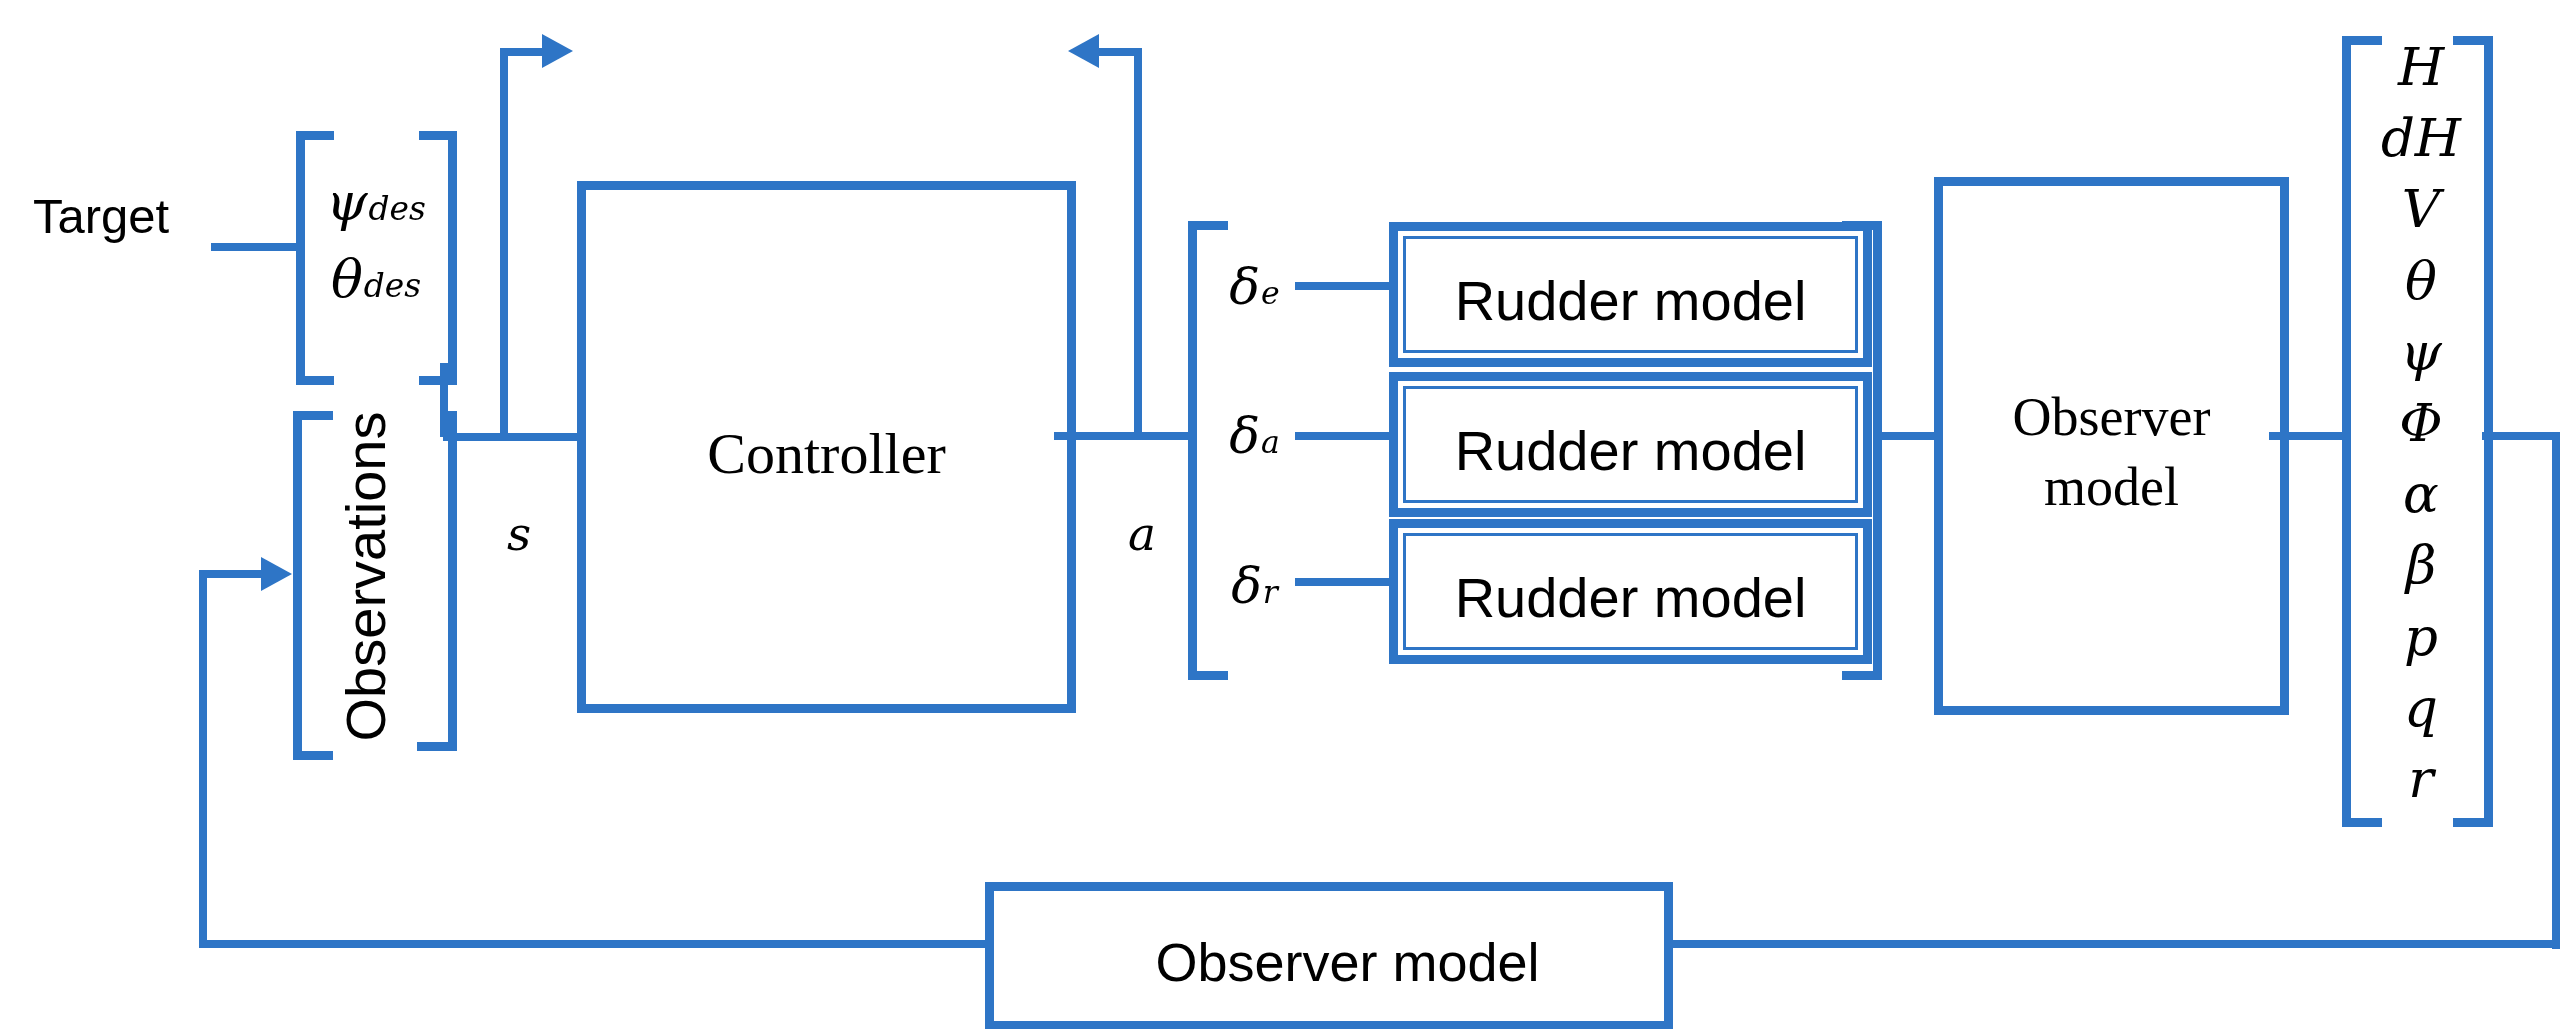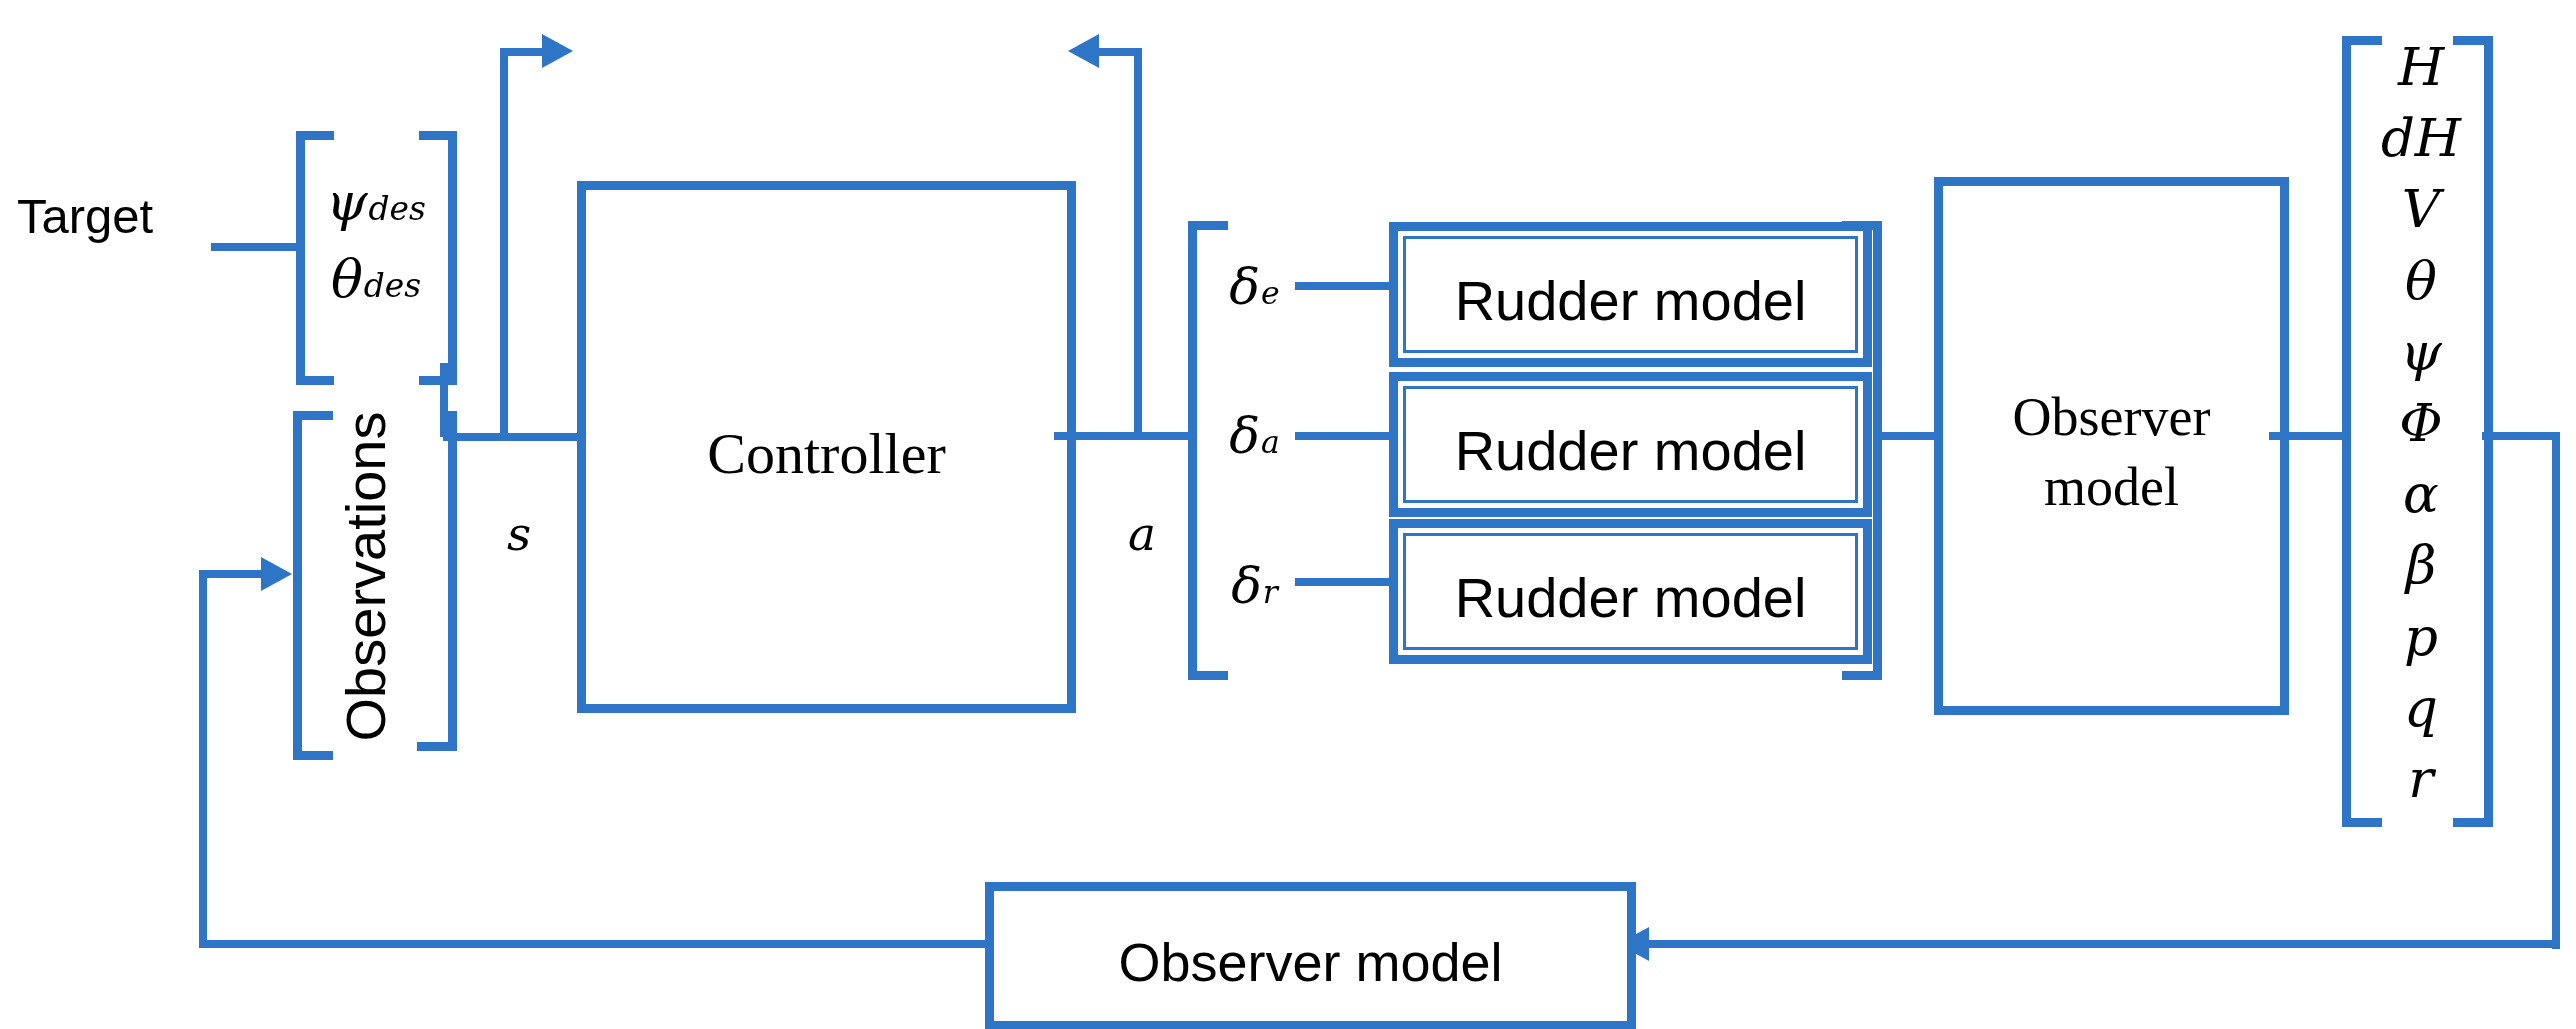--- a/index.html
+++ b/index.html
@@ -46,21 +46,21 @@
   .delta-label{font-size:51px;}
   .obs-rot{transform:rotate(-90deg);font-size:56px;line-height:63px;text-align:center;}
   .state-col{position:absolute;display:flex;flex-direction:column;justify-content:space-between;
              align-items:center;font-size:53px;}
 </style>
 </head>
 <body>
 
 <div class="canvas">
 
-  <div class="txt sans target-label" style="left:17px;top:180px;width:190px;">
+  <div class="txt sans target-label" style="left:33px;top:180px;width:190px;">
     <div>Target</div>
   </div>
   <div class="hline" style="left:211px;top:243px;width:86px;height:8.2px;"></div>
 
   <div class="br br-l" style="left:296px;top:131px;width:29px;height:236px;"></div>
   <div class="br br-r" style="left:419px;top:131px;width:29px;height:236px;"></div>
   <div class="txt math vec-label center" style="left:317px;top:170px;width:118px;height:62px;">
     <span>ψ</span>
       <span class="sub">des</span>
   </div>
@@ -153,21 +153,21 @@
     <span>p</span>
     <span>q</span>
     <span>r</span>
   </div>
 
   <div class="hline" style="left:2482px;top:432px;width:78px;height:8.2px;"></div>
   <div class="vline" style="left:2552px;top:432px;width:8.2px;height:517px;"></div>
   <div class="hline" style="left:1641px;top:940px;width:919px;height:8.2px;"></div>
   <div class="arr arr-left" style="left:1618px;top:927px;"></div>
 
-  <div class="box sans observer-label" style="left:985px;top:882px;width:633px;height:130px;">
+  <div class="box sans observer-label" style="left:985px;top:882px;width:633px;height:130px;padding-left:37px;">
     <span class="box-label">Observer model</span>
   </div>
 
   <div class="hline" style="left:203px;top:940px;width:782px;height:8.2px;"></div>
   <div class="vline" style="left:199px;top:570px;width:8.2px;height:378px;"></div>
 
 </div>
 
 
 </body></html>

